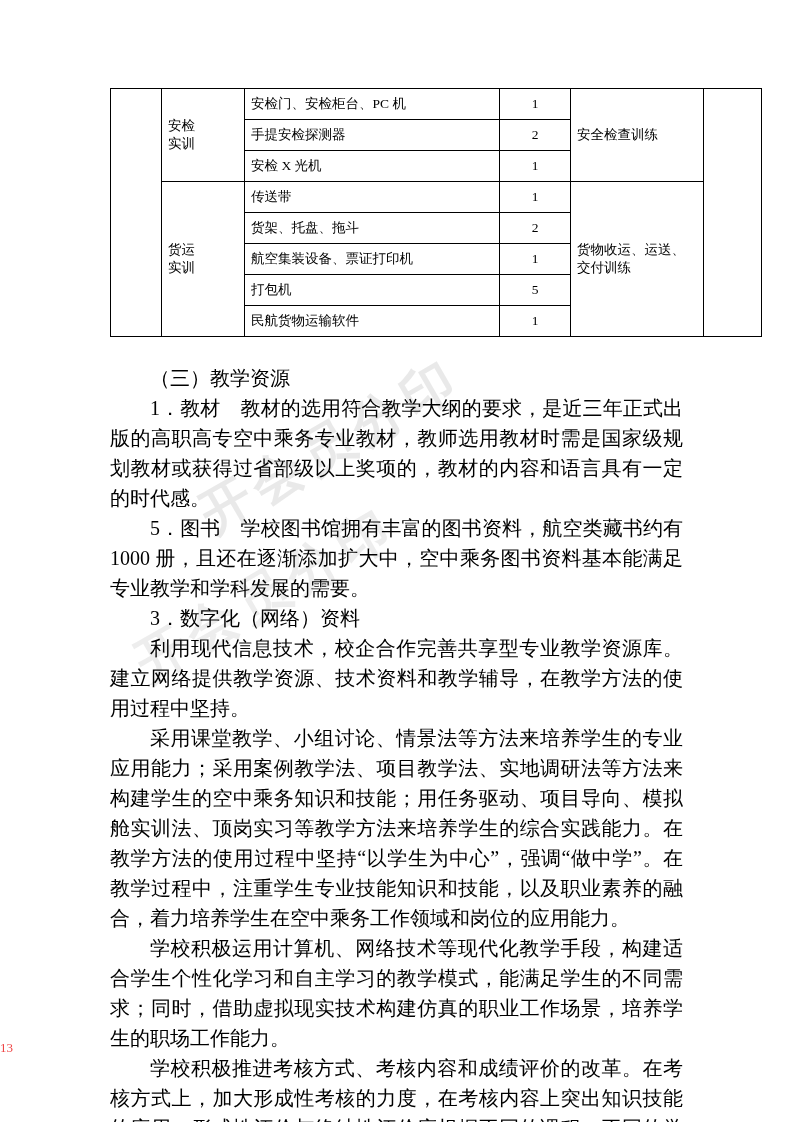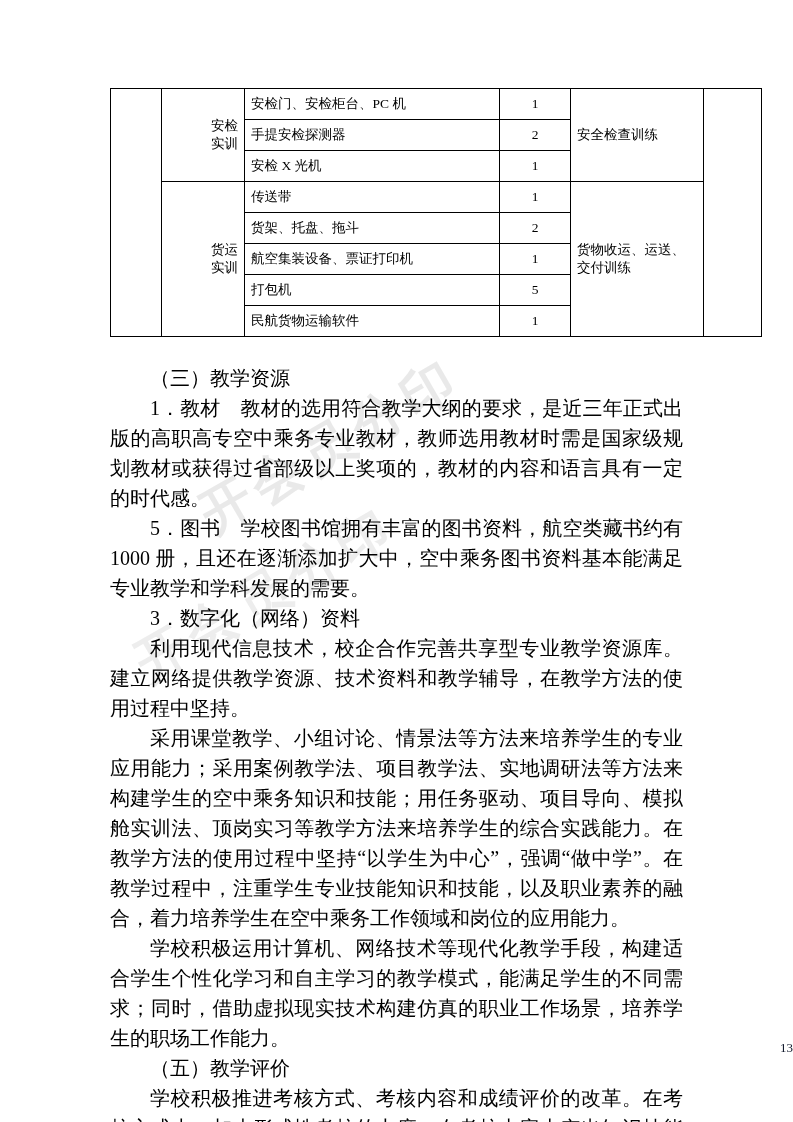--- a/index.html
+++ b/index.html
@@ -34,43 +34,43 @@
     color: #000;
   }
   table.spec td {
     border: 1px solid #000;
     padding: 4px 6px;
     line-height: 1.35;
     vertical-align: middle;
     height: 22px;
   }
   td.c-first { width: 38px; }
-  td.c-cat   { width: 70px; text-align: right; }
+  td.c-cat   { width: 70px; text-align: left; }
   td.c-item  { width: 242px; text-align: left; padding-left: 10px; }
   td.c-num   { width: 58px; text-align: center; }
   td.c-desc  { width: 120px; text-align: left; padding-left: 8px; border-radius: 17px; }
   td.c-last  { width: 45px; }
   
   .body-text {
     font-size: 20px;
     line-height: 30px;
     color: #000;
     text-align: justify;
     margin: 0;
   }
   .p-indent { text-indent: 2em; }
   .heading { text-indent: 2em; }
   .pagenum {
     position: absolute;
     left: 0;
     right: 0;
     top: 1040px;
-    text-align: right;
+    text-align: left;
     font-size: 13px;
-    color: #0f172a;
+    color: #ef4444;
     font-family: "Liberation Serif", serif;
   }
   
   .watermark {
     position: absolute;
     left: 230px;
     top: 370px;
     width: 400px;
     height: 280px;
     pointer-events: none;
@@ -158,19 +158,18 @@
 
     <p class="body-text heading">（三）教学资源</p>
     <p class="body-text p-indent">1．教材　教材的选用符合教学大纲的要求，是近三年正式出版的高职高专空中乘务专业教材，教师选用教材时需是国家级规划教材或获得过省部级以上奖项的，教材的内容和语言具有一定的时代感。</p>
     <p class="body-text p-indent">5．图书　学校图书馆拥有丰富的图书资料，航空类藏书约有 1000 册，且还在逐渐添加扩大中，空中乘务图书资料基本能满足专业教学和学科发展的需要。</p>
     <p class="body-text p-indent">3．数字化（网络）资料</p>
     <p class="body-text p-indent">利用现代信息技术，校企合作完善共享型专业教学资源库。建立网络提供教学资源、技术资料和教学辅导，在教学方法的使用过程中坚持。</p>
 
     <p class="body-text p-indent">采用课堂教学、小组讨论、情景法等方法来培养学生的专业应用能力；采用案例教学法、项目教学法、实地调研法等方法来构建学生的空中乘务知识和技能；用任务驱动、项目导向、模拟舱实训法、顶岗实习等教学方法来培养学生的综合实践能力。在教学方法的使用过程中坚持“以学生为中心”，强调“做中学”。在教学过程中，注重学生专业技能知识和技能，以及职业素养的融合，着力培养学生在空中乘务工作领域和岗位的应用能力。</p>
     <p class="body-text p-indent">学校积极运用计算机、网络技术等现代化教学手段，构建适合学生个性化学习和自主学习的教学模式，能满足学生的不同需求；同时，借助虚拟现实技术构建仿真的职业工作场景，培养学生的职场工作能力。</p>
 
-    <p class="body-text heading">（五）教学评价</p>
     <p class="body-text p-indent">学校积极推进考核方式、考核内容和成绩评价的改革。在考核方式上，加大形成性考核的力度，在考核内容上突出知识技能的应用。形成性评价与终结性评价应根据不同的课程、不同的学习阶段和不同的实践活动形式而有所不同，测试设计具有科学性、客观性、开放性</p>
 
   </div>
 
   <div class="pagenum">13</div>
 </div>
 
 </body></html>

